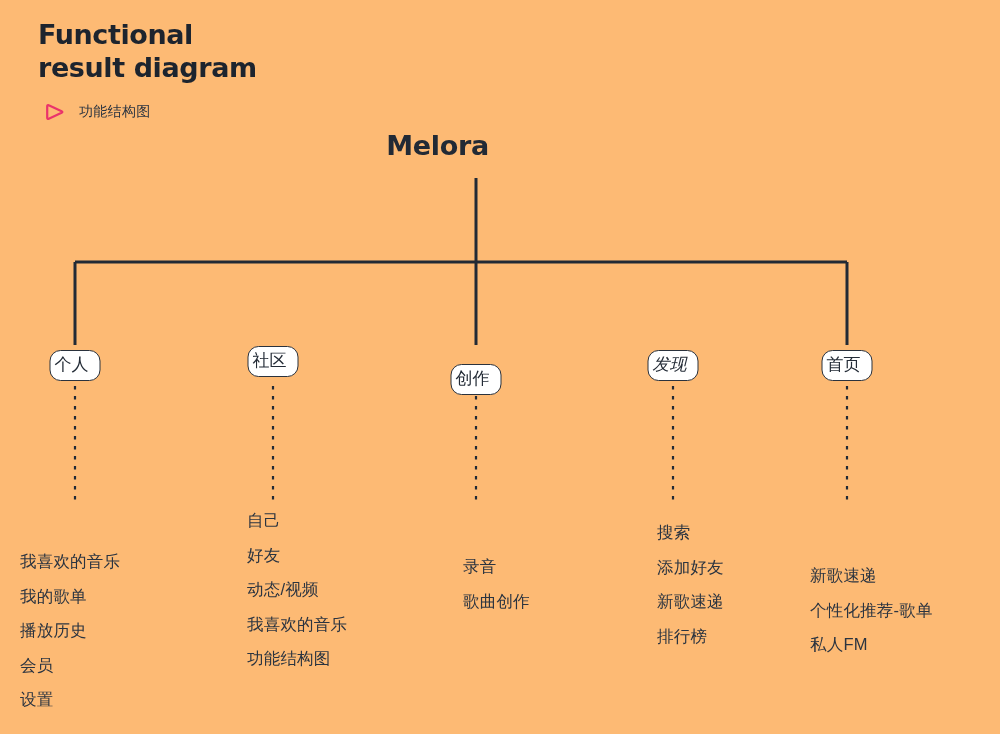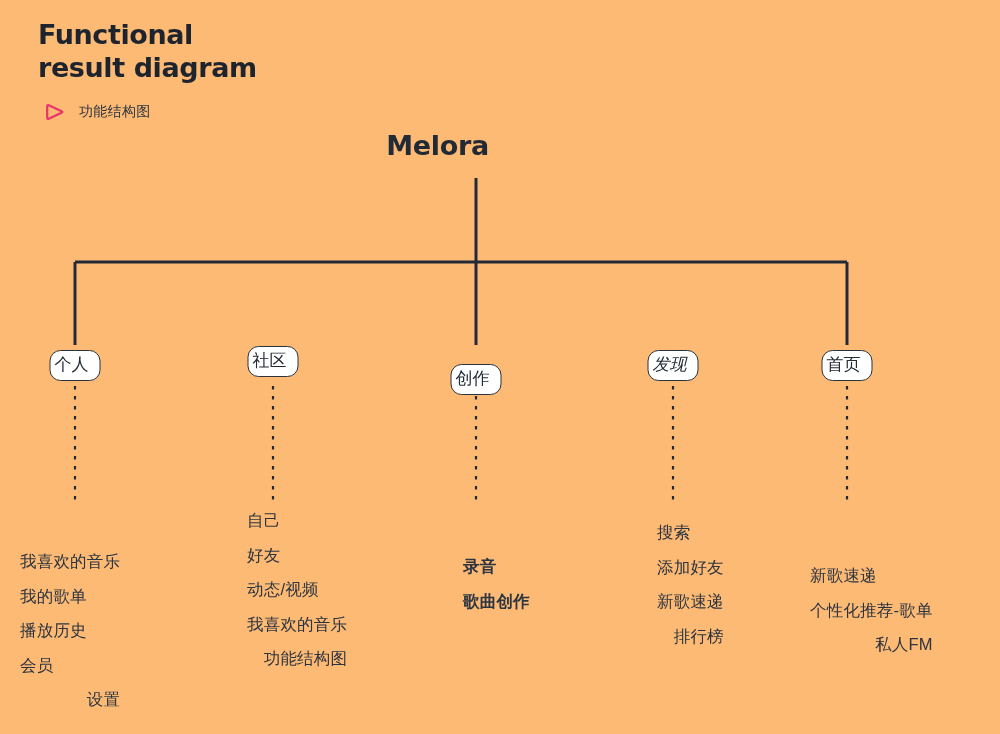--- a/index.html
+++ b/index.html
@@ -102,21 +102,21 @@
     position: absolute;
     font-size: 16.5px;
     line-height: 1.0;
     color: #2b3440;
     white-space: nowrap;
   }
   .leaf-item {
     margin-bottom: 18px;
     letter-spacing: 0.2px;
   }
-  .leaf-item:last-child { margin-bottom: 0; text-align: right; }
+  .leaf-item:last-child { margin-bottom: 0; }
 </style>
 </head>
 <body>
 
 <div id="canvas">
 
   <div class="header">
     <h1 class="title">Functional
 result diagram</h1>
     <div class="subtitle-row">
@@ -156,21 +156,21 @@
         <div class="leaf-item">会员</div>
         <div class="leaf-item">设置</div>
       </div>
       <div class="leaf-list" style="left: 247px; top: 512px;">
         <div class="leaf-item">自己</div>
         <div class="leaf-item">好友</div>
         <div class="leaf-item">动态/视频</div>
         <div class="leaf-item">我喜欢的音乐</div>
         <div class="leaf-item">功能结构图</div>
       </div>
-      <div class="leaf-list" style="left: 463px; top: 558px; font-weight: bold;">
+      <div class="leaf-list" style="left: 463px; top: 558px;">
         <div class="leaf-item">录音</div>
         <div class="leaf-item">歌曲创作</div>
       </div>
       <div class="leaf-list" style="left: 657px; top: 524px;">
         <div class="leaf-item">搜索</div>
         <div class="leaf-item">添加好友</div>
         <div class="leaf-item">新歌速递</div>
         <div class="leaf-item">排行榜</div>
       </div>
       <div class="leaf-list" style="left: 810px; top: 567px;">

